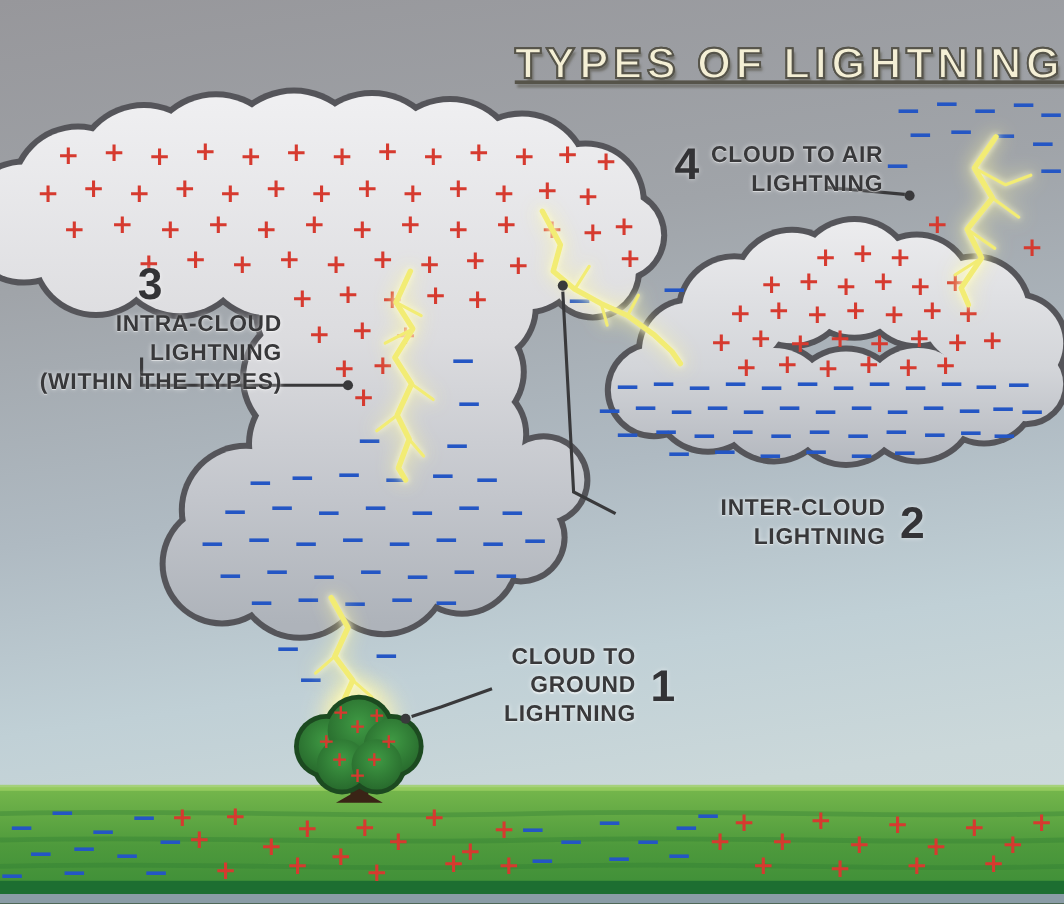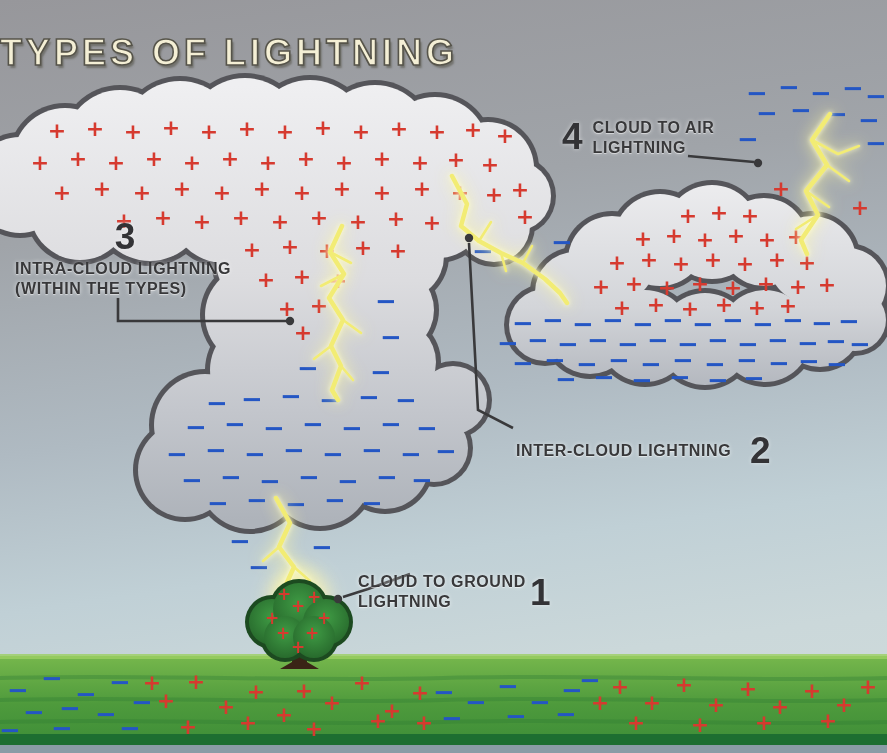--- a/index.html
+++ b/index.html
@@ -3,35 +3,36 @@
 <meta charset="utf-8">
 <style>
   html,body{margin:0;padding:0;background:#1e1e1e;}
   .canvas{
     position:relative;width:887px;height:753px;overflow:hidden;
     font-family:"Liberation Sans",sans-serif;
     background:linear-gradient(172deg,#97979b 0%,#a0a4a9 28%,#afbac2 52%,#c0d0d6 70%,#cbd8da 84%,#cfdbdb 100%);
   }
   svg.scene{position:absolute;left:0;top:0;}
   .title{
-    position:absolute;top:32px;left:0;width:100%;text-align:left;
+    position:absolute;top:32px;left:0;width:100%;text-align:right;
     font-size:36px;font-weight:800;letter-spacing:4px;color:#f4efd5;
     -webkit-text-stroke:1.6px #56544a;
     text-shadow:2px 3px 2px rgba(80,78,66,.55);
     user-select:none;
+    text-decoration:underline;
   }
   .label{position:absolute;color:#38383a;}
   .label .num{font-size:37px;font-weight:700;line-height:1;color:#333336;text-shadow:0 0 4px rgba(255,255,255,.55);}
-  .label .txt{font-size:16px;font-weight:700;letter-spacing:.6px;line-height:1.25;text-align:left;
+  .label .txt{font-size:19px;font-weight:700;letter-spacing:.6px;line-height:1.25;text-align:right;
     text-shadow:0 1px 0 rgba(255,255,255,.45),0 0 4px rgba(255,255,255,.7);}
   .label-3{left:15px;top:218px;width:220px;text-align:center;}
   .label-3 .num{margin-bottom:4px;}
   .label-4{left:562px;top:118px;display:flex;align-items:flex-start;gap:10px;}
-  .label-2{left:516px;top:432px;display:flex;align-items:center;gap:12px;}
-  .label-1{left:358px;top:536px;display:flex;align-items:center;gap:0;margin-top:36px;}
+  .label-2{left:516px;top:412px;display:flex;align-items:center;gap:12px;}
+  .label-1{left:358px;top:536px;display:flex;align-items:center;gap:12px;}
 
   .cloud-outline circle{fill:#55555a;}
   .charges text{font-family:"DejaVu Sans",sans-serif;font-weight:bold;}
   .charges.plus{font-size:22px;}
   .charges.minus{font-size:26px;}
   .charges.small-plus{font-size:17px;}
 
   .bolt{stroke:#f2ec74;fill:none;stroke-linecap:round;stroke-linejoin:round;
     filter:drop-shadow(0 0 2.5px rgba(255,253,205,1)) drop-shadow(0 0 8px rgba(255,249,160,.85));}
   .bolt-main{stroke-width:4.5;}

